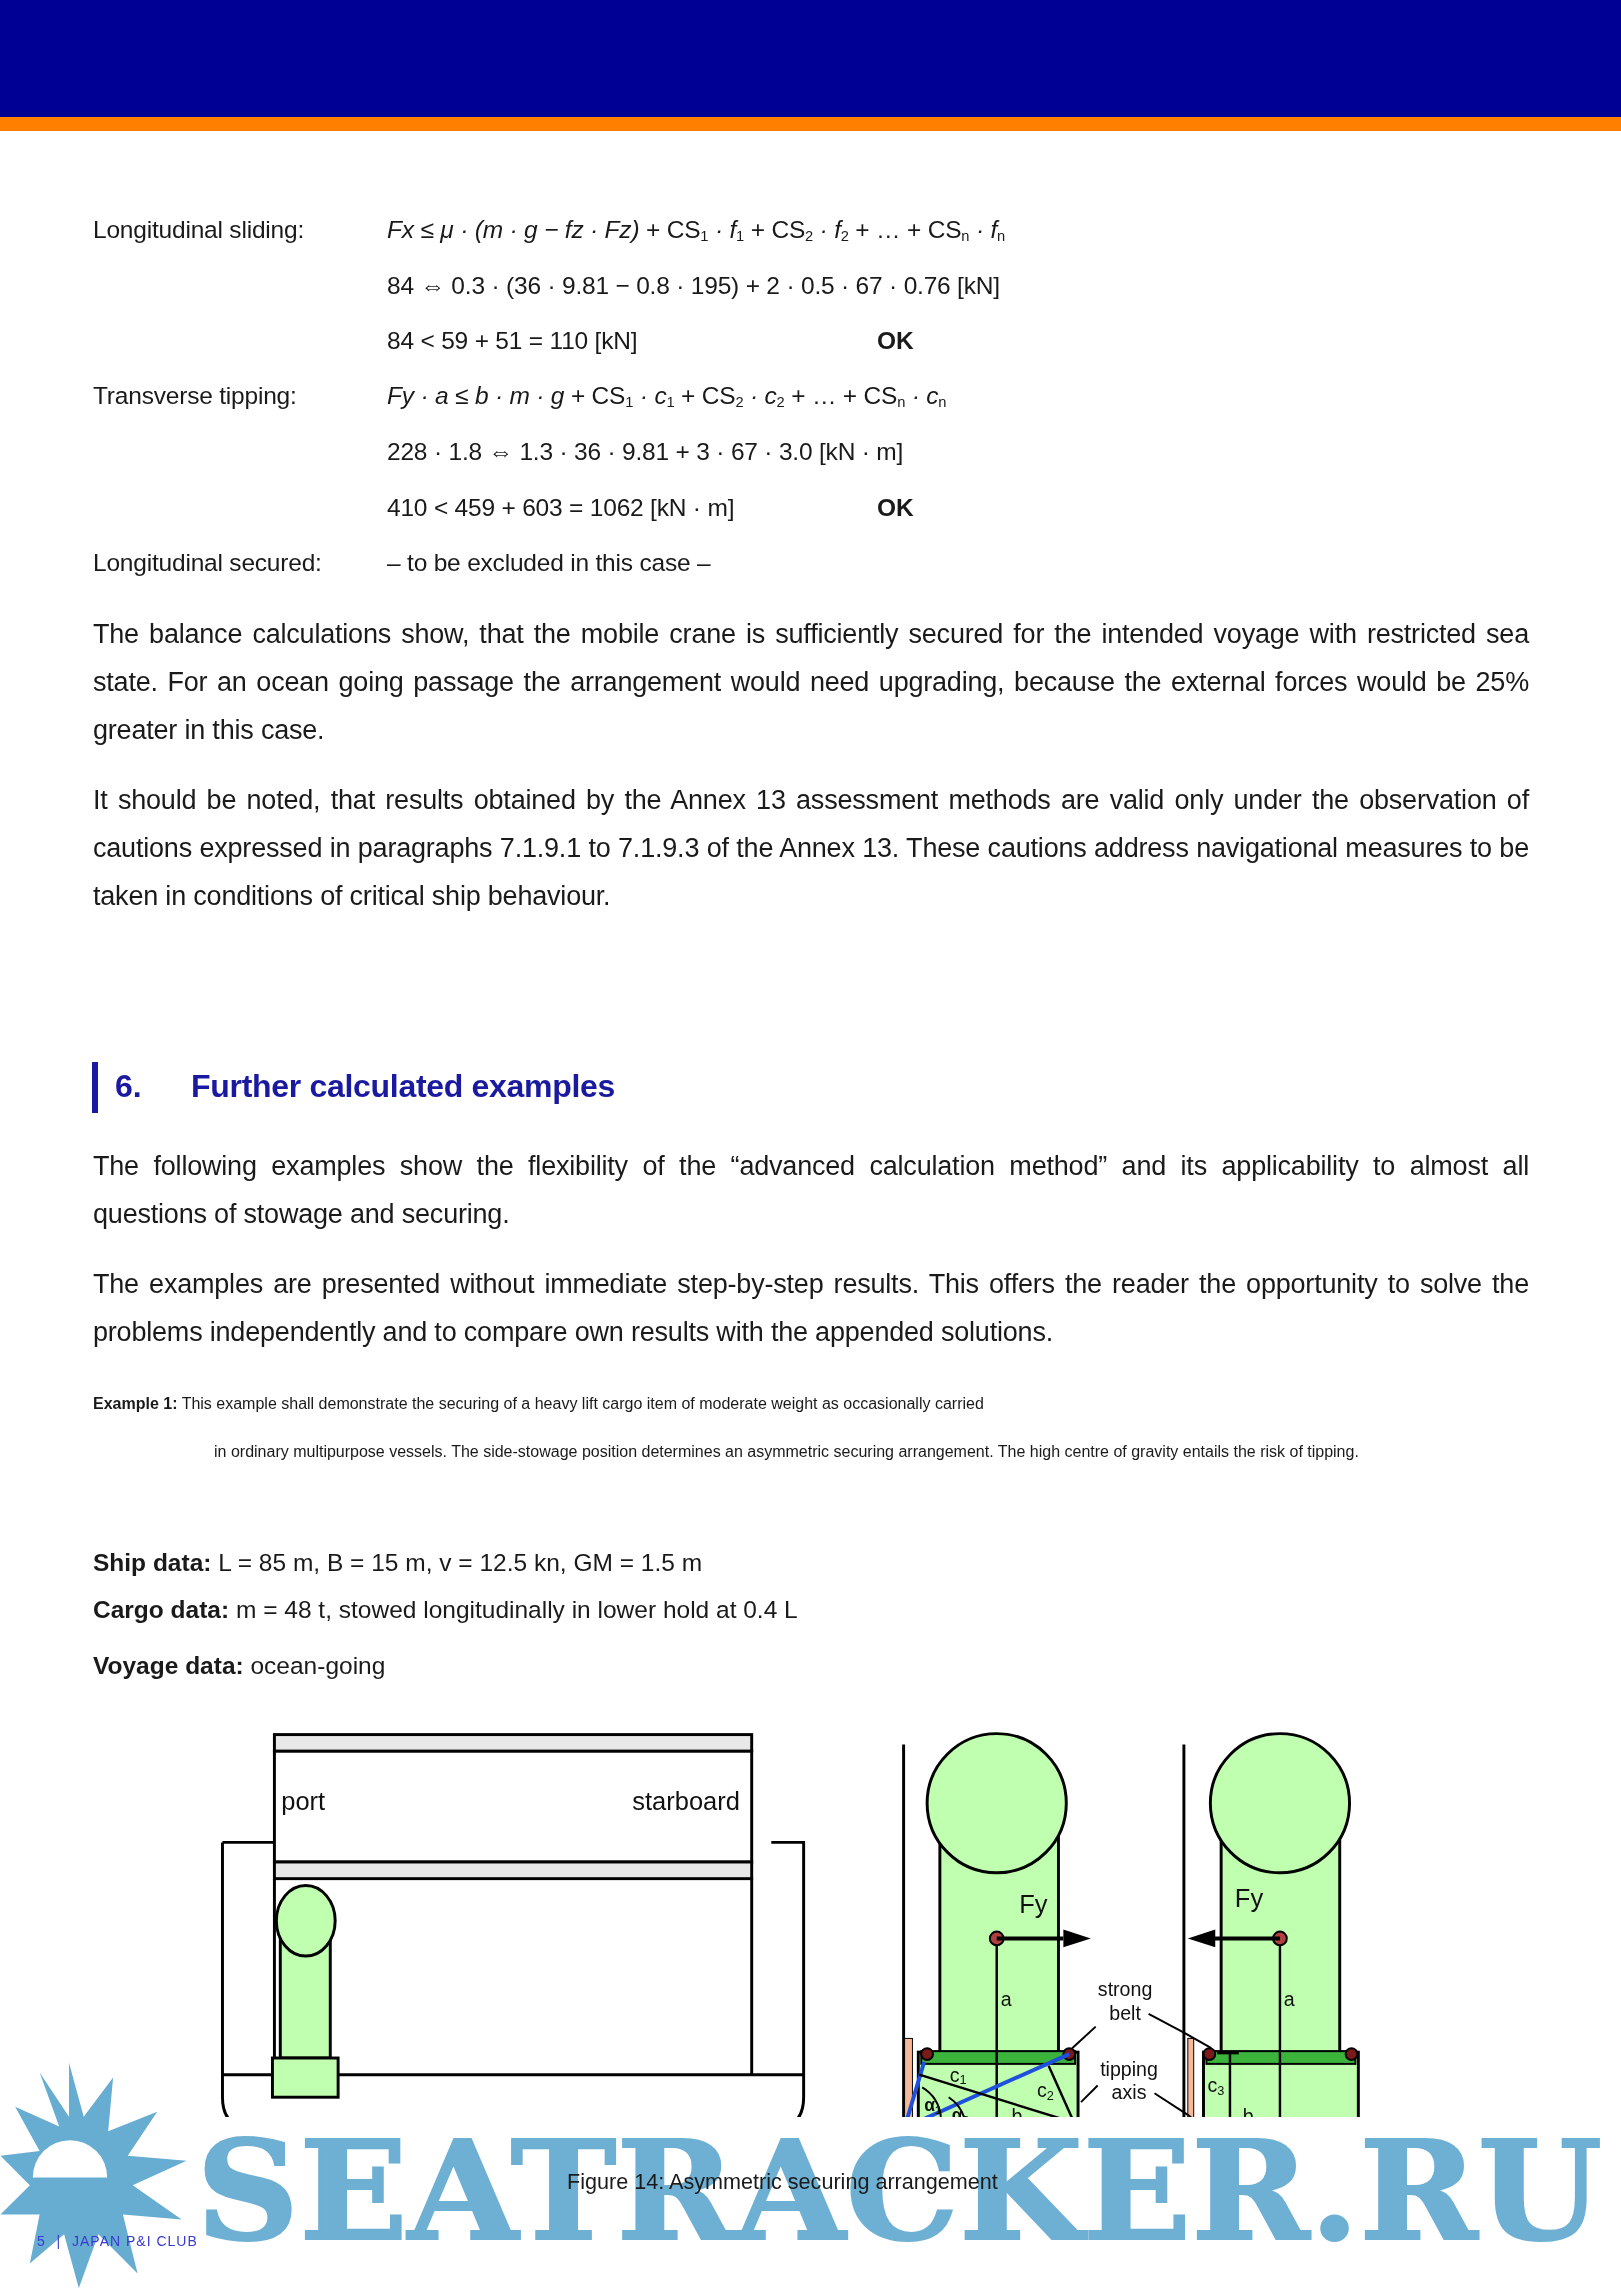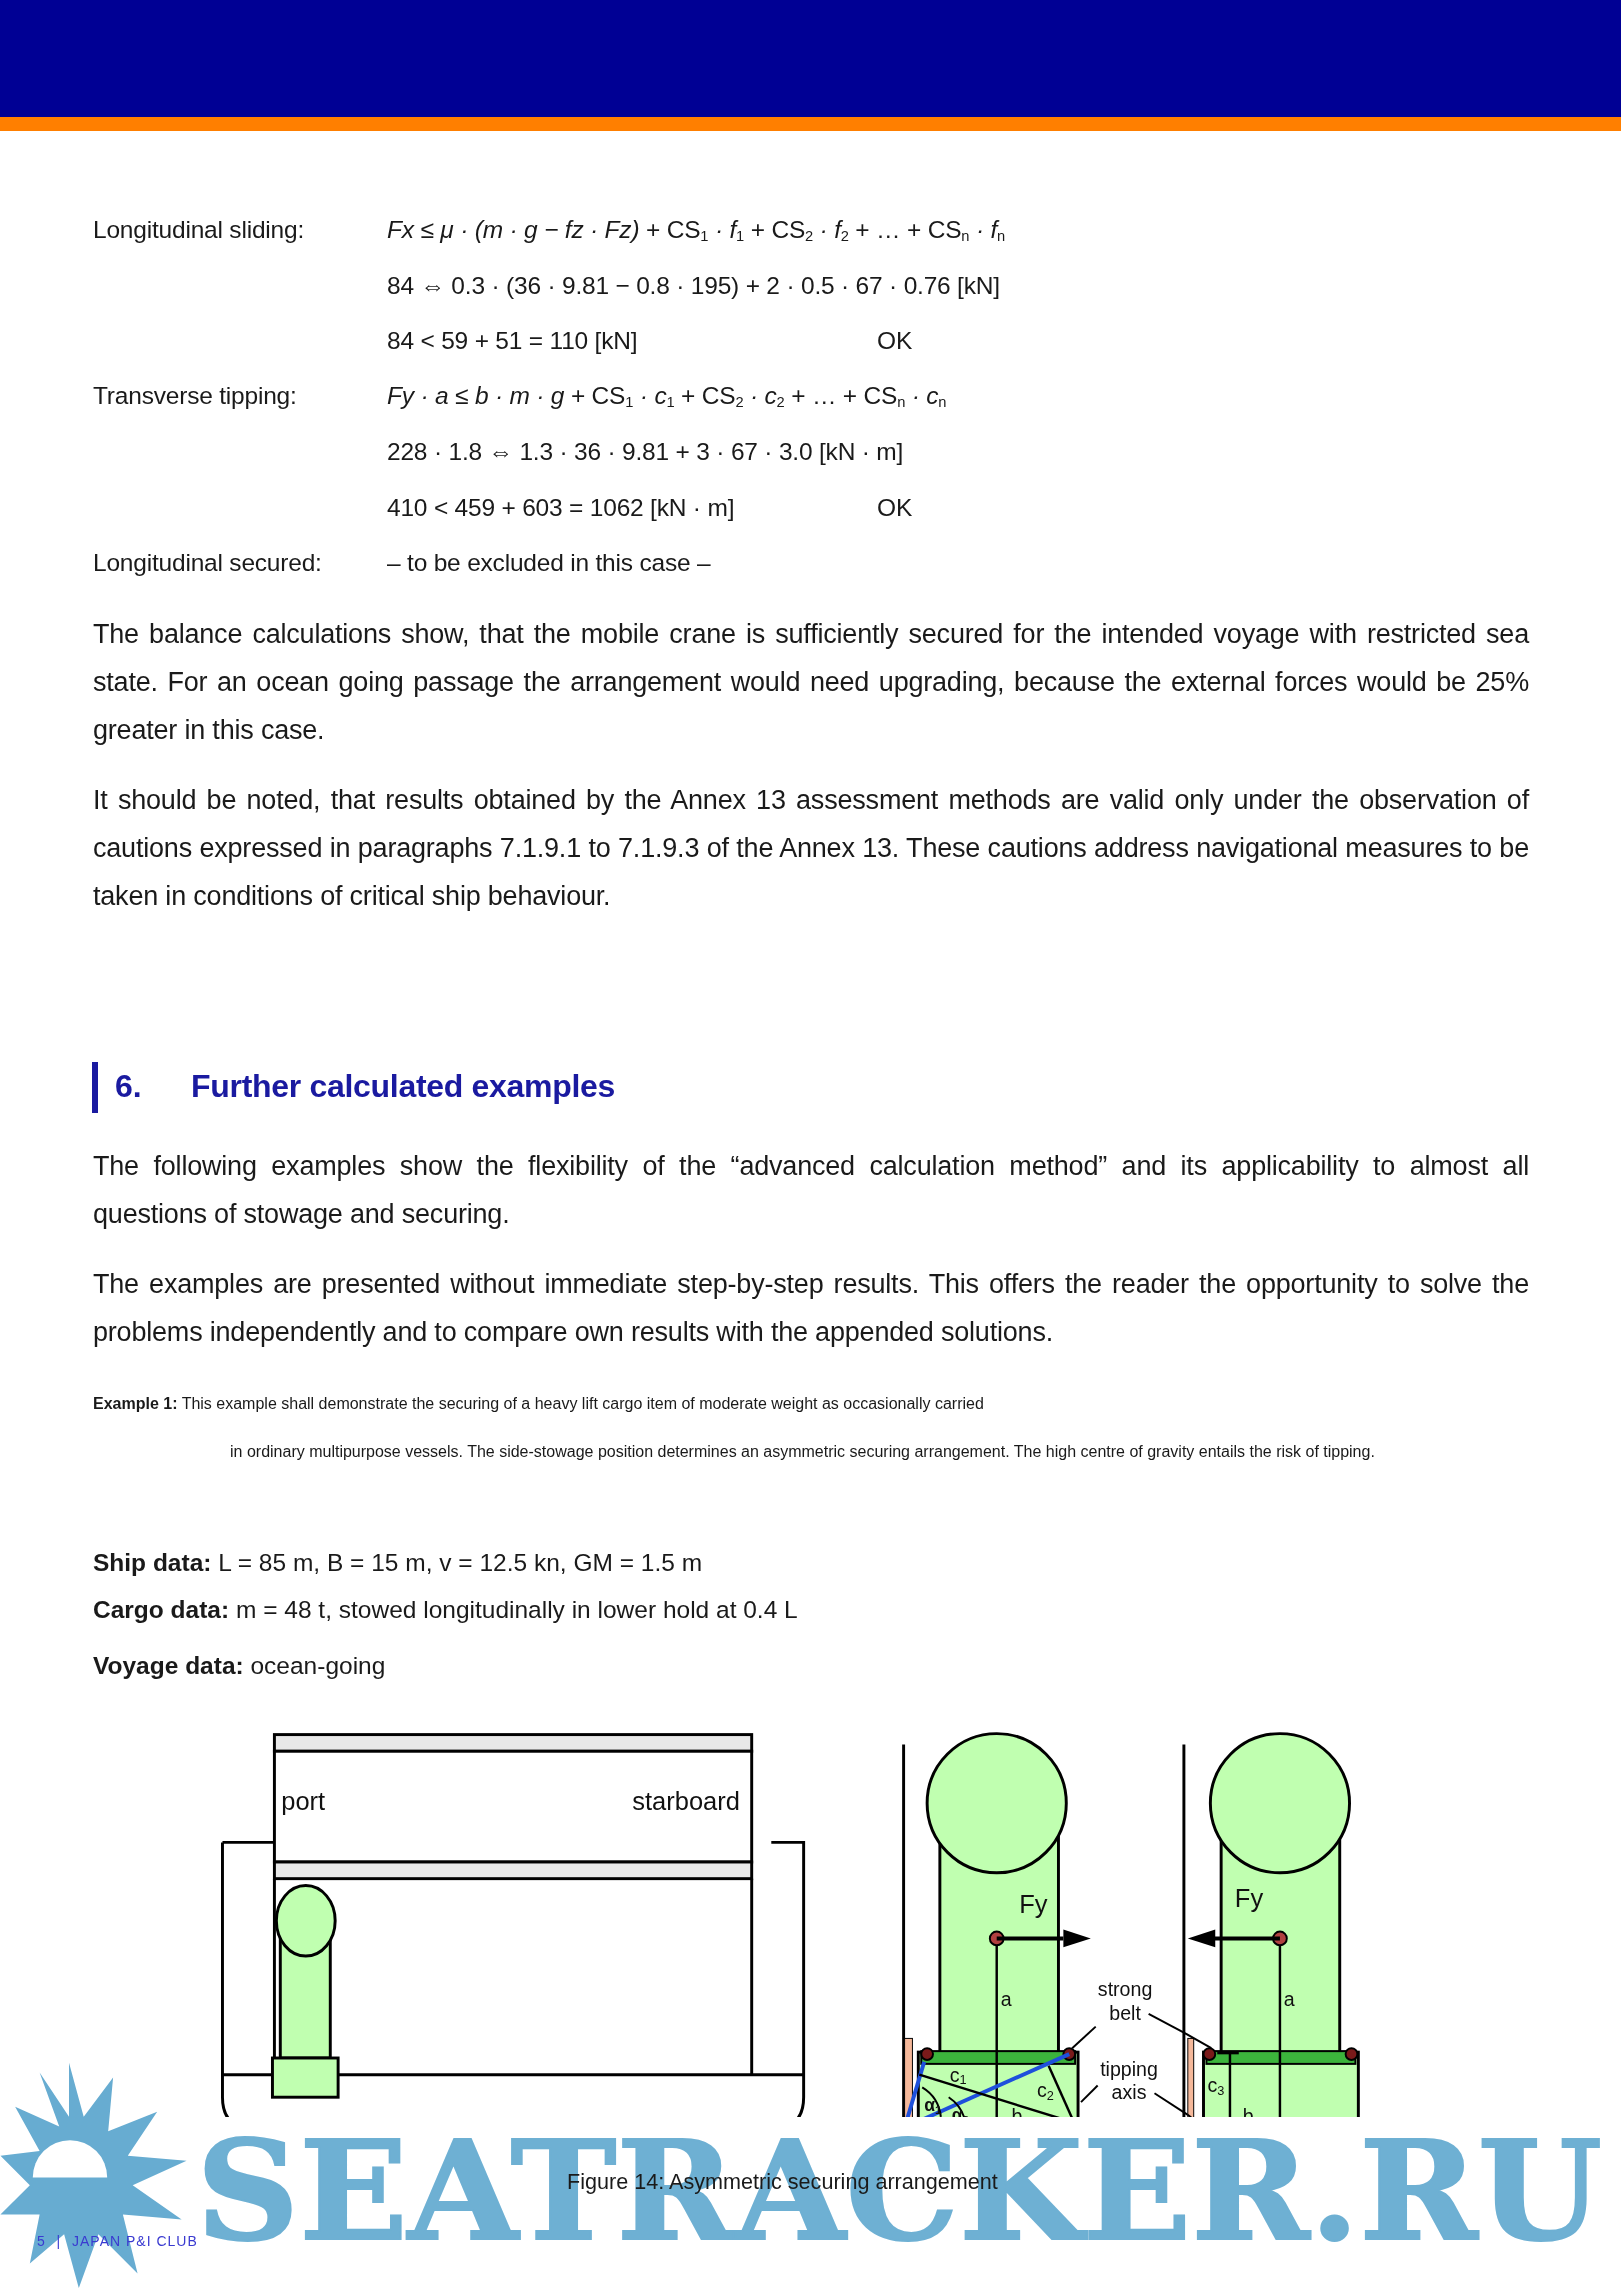--- a/index.html
+++ b/index.html
@@ -8,32 +8,32 @@
     font-family: "Liberation Sans", "DejaVu Sans", sans-serif;
     color: #1a1a1a;
   }
   .header-band { position: absolute; left: 0; top: 0; width: 1621px; height: 117px; background: #000094; }
   .header-stripe { position: absolute; left: 0; top: 117px; width: 1621px; height: 13.7px; background: #ff7f00; }
 
   .t { position: absolute; font-size: 24.5px; line-height: 29px; white-space: nowrap; letter-spacing: -0.2px; }
   .label { left: 93px; }
   .formula { left: 387px; }
   .it { font-style: italic; }
-  .ok { position: absolute; left: 877px; font-weight: normal; font-size: 24.5px; line-height: 29px; }
+  .ok { position: absolute; left: 877px; font-weight: bold; font-size: 24.5px; line-height: 29px; }
   sub { font-size: 14.7px; vertical-align: -2.9px; line-height: 0; }
 
   .para { position: absolute; left: 93px; width: 1436px; font-size: 27px; line-height: 48px; text-align: justify; text-align-last: left; letter-spacing: -0.2px; }
 
   .section-bar { position: absolute; left: 92px; top: 1062px; width: 5.9px; height: 51px; background: #1a1aa0; }
   .section-num { position: absolute; left: 115px; top: 1068px; font-size: 32px; font-weight: bold; color: #1a1aa0; }
   .section-title { position: absolute; left: 191px; top: 1068px; font-size: 32px; font-weight: bold; color: #1a1aa0; letter-spacing: -0.3px; text-align: center; }
 
   .example { position: absolute; left: 93px; top: 1380px; width: 1436px; font-size: 16px; line-height: 48px; }
   .example .lbl { font-weight: bold; }
-  .example .cont { position: absolute; left: 137px; width: 1299px; text-align: justify; text-align-last: left; }
+  .example .cont { position: absolute; left: 121px; width: 1299px; text-align: justify; text-align-last: left; }
 
   .data-line { position: absolute; left: 93px; font-size: 24.5px; line-height: 29px; white-space: nowrap; }
   .data-line b { font-weight: bold; }
 
   .figure { position: absolute; left: 0; top: 1705px; width: 1621px; height: 412px; }
   .caption { position: absolute; left: 567px; top: 2169px; font-size: 21.6px; color: #1a1a1a; }
 
   .watermark { position: absolute; left: 0; top: 2053px; width: 1621px; height: 239px; pointer-events: none; }
   .footer { position: absolute; left: 37px; top: 2233px; font-size: 14px; color: #3a3ad0; letter-spacing: 1px; }
 </style>

